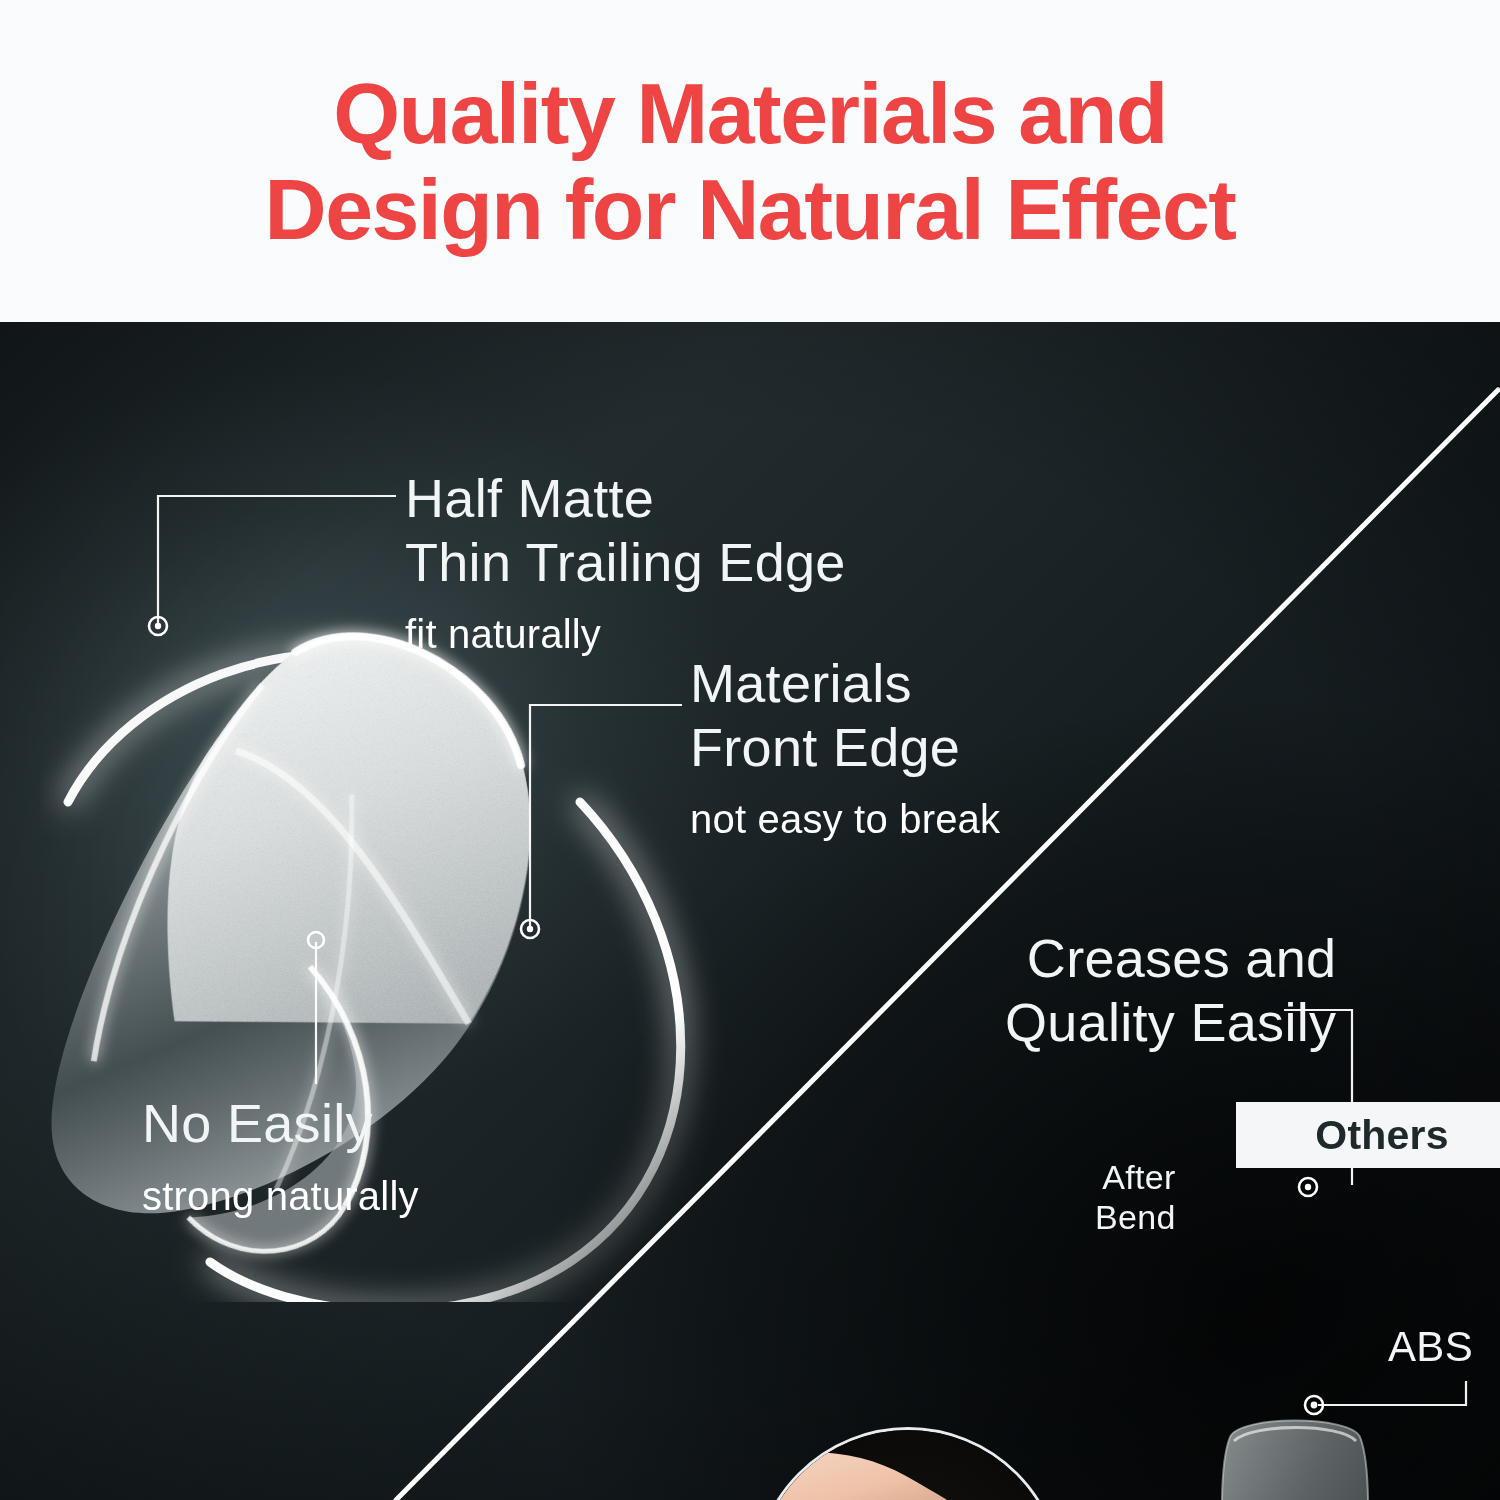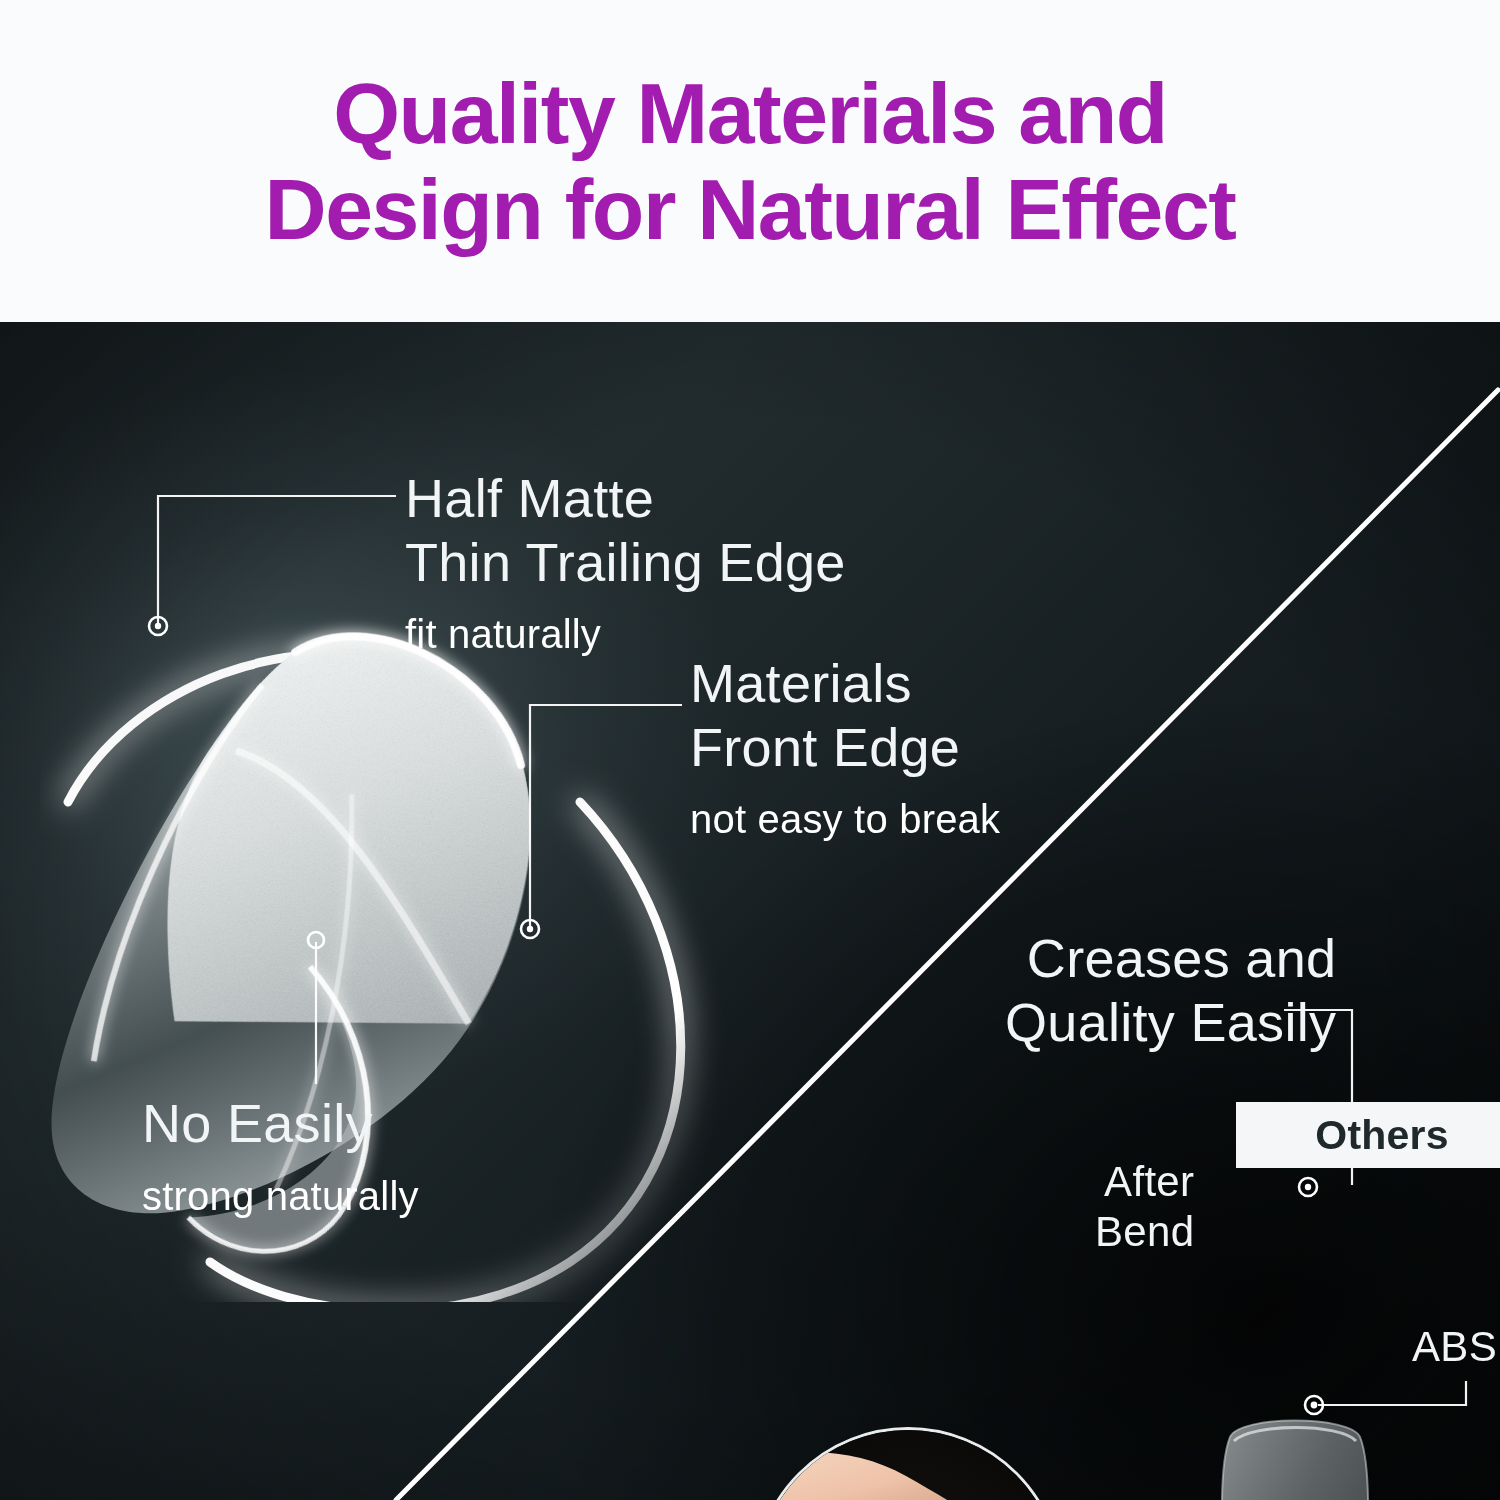--- a/index.html
+++ b/index.html
@@ -11,21 +11,21 @@
   }
   #page { position:relative; width:1500px; height:1500px; overflow:hidden; }
 
   
   #header {
     position:absolute; left:0; top:0; width:1500px; height:322px;
     background:#fafbfc;
     display:flex; flex-direction:column; align-items:center; justify-content:center;
   }
   #header .line {
-    font-size:86px; font-weight:700; color:#a21caf;
+    font-size:86px; font-weight:700; color:#ef4444;
     letter-spacing:-1.5px; line-height:1.12; white-space:nowrap;
     text-align:right;
   }
 
   
   #panel {
     position:absolute; left:0; top:322px; width:1500px; height:1178px;
     overflow:hidden;
     background:
       radial-gradient(ellipse 620px 520px at 300px 420px, rgba(104,124,128,0.42) 0%, rgba(80,98,102,0.16) 45%, rgba(0,0,0,0) 72%),
@@ -61,22 +61,22 @@
     line-height:1.2; letter-spacing:0.2px; white-space:nowrap;
   }
   .gap-a { margin-top:16px; }
 
   #co-halfmatte { left:405px; top:145px; }
   #co-thick     { left:690px; top:330px; }
   #co-nocrease  { left:142px; top:770px; }
   #co-creases   { left:1005px; top:605px; text-align:right; }
   #co-creases .co-title { text-align:right; }
   #co-afterbend { left:1095px; top:835px; text-align:right; }
-  #co-afterbend .co-title { text-align:right; font-size:42px; }
-  #co-abs       { left:1388px; top:1000px;margin-left:24px; }
+  #co-afterbend .co-title { text-align:right; font-size:34px; }
+  #co-abs       { left:1388px; top:1000px; }
   #co-abs .co-title { font-size:42px; }
 
   
   #leaders { position:absolute; left:0; top:0; width:1500px; height:1178px; z-index:7; pointer-events:none; }
 
   
   .badge {
     position:absolute; z-index:9;
     background:#f5f6f7;
     display:flex; align-items:center; justify-content:center;

